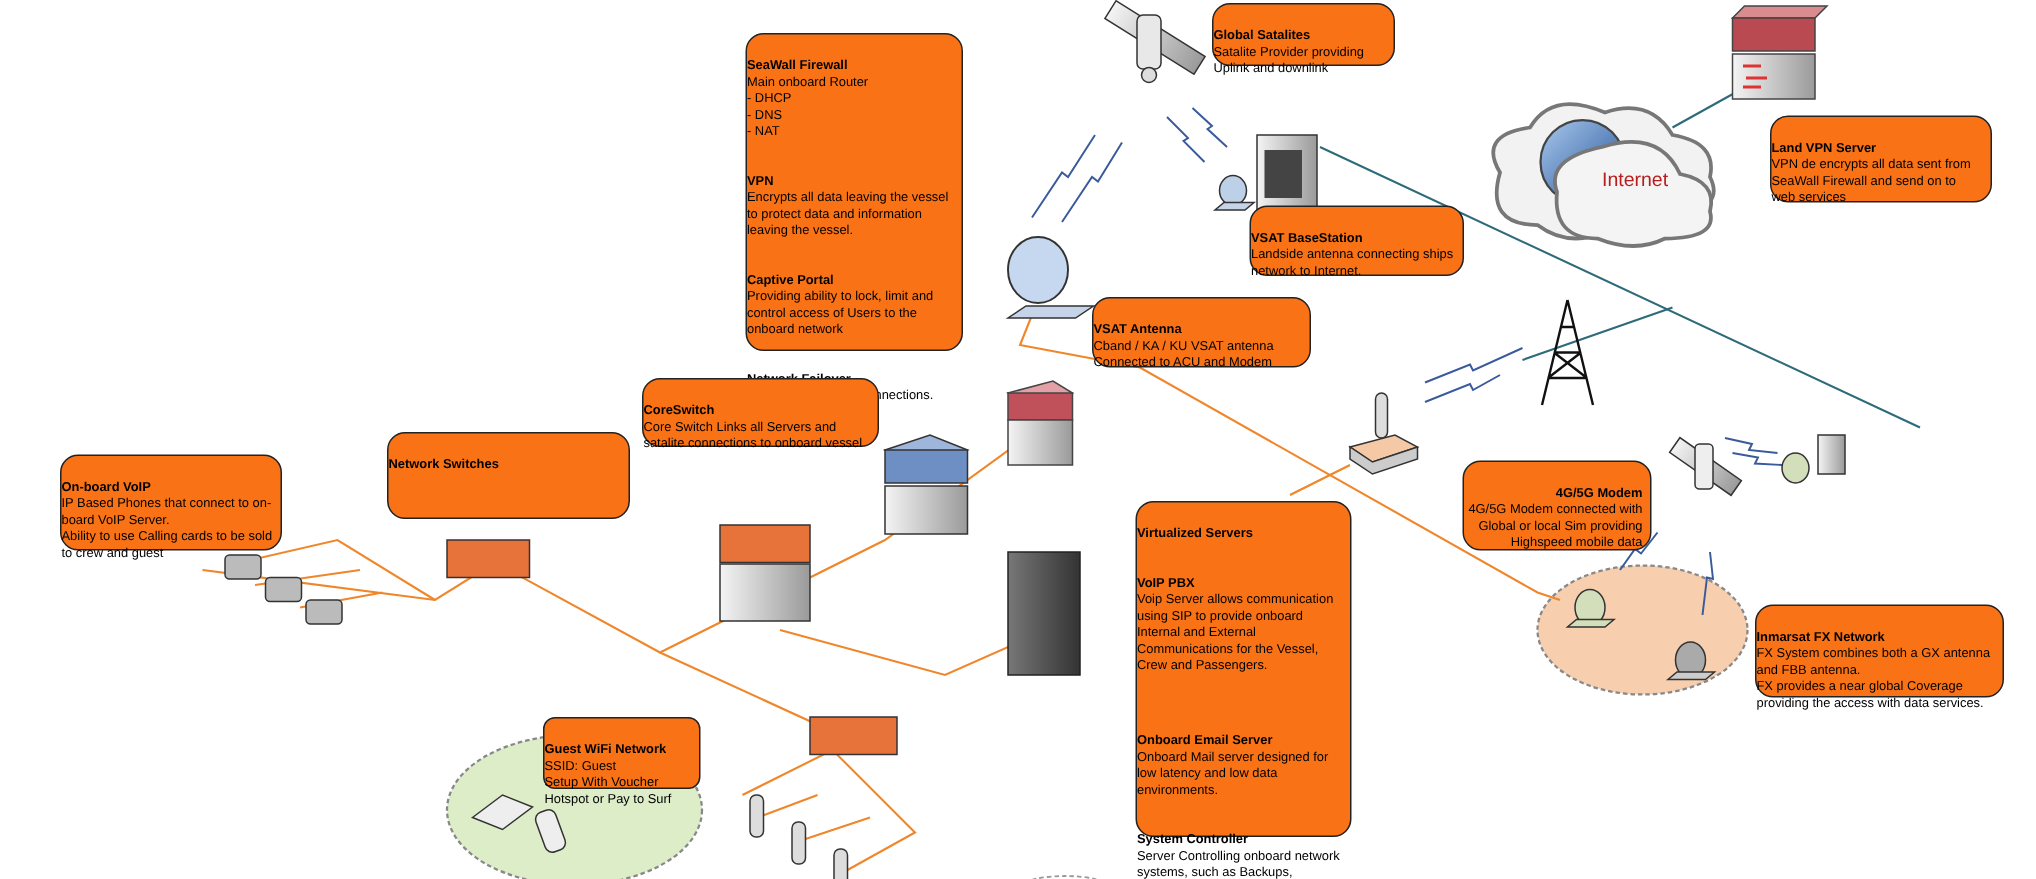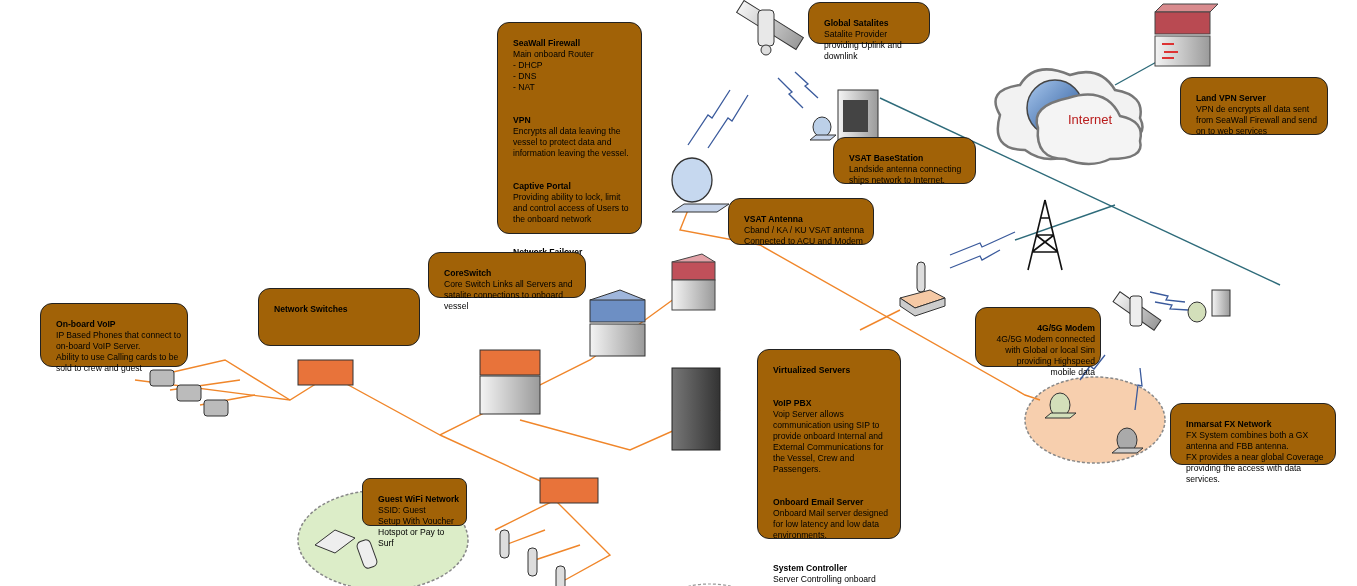--- a/index.html
+++ b/index.html
@@ -1,19 +1,19 @@
 <!DOCTYPE html>
 <html><head>
 <meta charset="utf-8">
 <style>
   html,body{margin:0;padding:0;background:#fff;}
   body{width:1357px;height:586px;position:relative;overflow:hidden;font-family:"Liberation Sans",sans-serif;}
   #canvas{position:absolute;left:0;top:0;width:1357px;height:586px;}
-  .callout{position:absolute;border:1.3px solid #222;border-radius:12px;background:#a16207;box-sizing:border-box;
-    padding:4px 5px 4px 15px;font-size:8.6px;line-height:11px;color:#000;white-space:pre-line;}
+  .callout{position:absolute;border:1.3px solid #222;border-radius:12px;background:#f97316;box-sizing:border-box;
+    padding:4px 5px 4px 0;font-size:8.6px;line-height:11px;color:#000;white-space:pre-line;}
   .callout .title{font-weight:bold;display:block;}
   .callout .sec{display:block;margin-top:11px;}
   .callout .sec:first-of-type{margin-top:0;}
   .callout .h{font-weight:bold;display:block;}
   .label-internet{position:absolute;font-size:13px;color:#b91c1c;}
 </style>
 </head>
 <body>
 
 <svg id="canvas" viewBox="0 0 1357 586" xmlns="http://www.w3.org/2000/svg">
@@ -211,24 +211,24 @@
 
 <div class="callout" style="left:40px;top:303px;width:148px;height:64px;">
   <span class="title" style="display: block;">On-board VoIP</span><span>IP Based Phones that connect to on-board VoIP Server.
 Ability to use Calling cards to be sold to crew and guest</span>
 </div>
 
 <div class="callout" style="left:975px;top:307px;width:126px;height:60px;text-align:right;">
   <span class="title" style="display: block;">4G/5G Modem</span><span>4G/5G Modem connected with Global or local Sim providing Highspeed mobile data</span>
 </div>
 
-<div class="callout" style="left:757px;top:349px;width:144px;height:190px;">
+<div class="callout" style="left:757px;top:334px;width:144px;height:224px;">
   <span class="title" style="display: block;">Virtualized Servers</span>
   <span class="sec" style="margin-top:11px"><span class="h" style="display: block;">VoIP PBX</span><span>Voip Server allows communication using SIP to provide onboard Internal and External Communications for the Vessel, Crew and Passengers.</span></span>
-  <span class="sec" style="margin-top:11px"><span class="h" style="display: block;">Onboard Email Server</span><span>Onboard Mail server designed for low latency and low data environments.</span></span>
+  <span class="sec" style="margin-top:28px"><span class="h" style="display: block;">Onboard Email Server</span><span>Onboard Mail server designed for low latency and low data environments.</span></span>
   <span class="sec" style="margin-top:11px"><span class="h" style="display: block;">System Controller</span><span>Server Controlling onboard network systems, such as Backups, onboard Computer Domains</span></span>
 </div>
 
 <div class="callout" style="left:1170px;top:403px;width:166px;height:62px;">
   <span class="title" style="display: block;">Inmarsat FX Network</span><span>FX System combines both a GX antenna and FBB antenna.
 FX provides a near global Coverage providing the access with data services.</span>
 </div>
 
 <div class="callout" style="left:362px;top:478px;width:105px;height:48px;border-radius:8px;">
   <span class="title" style="display: block;">Guest WiFi Network</span><span>SSID: Guest

